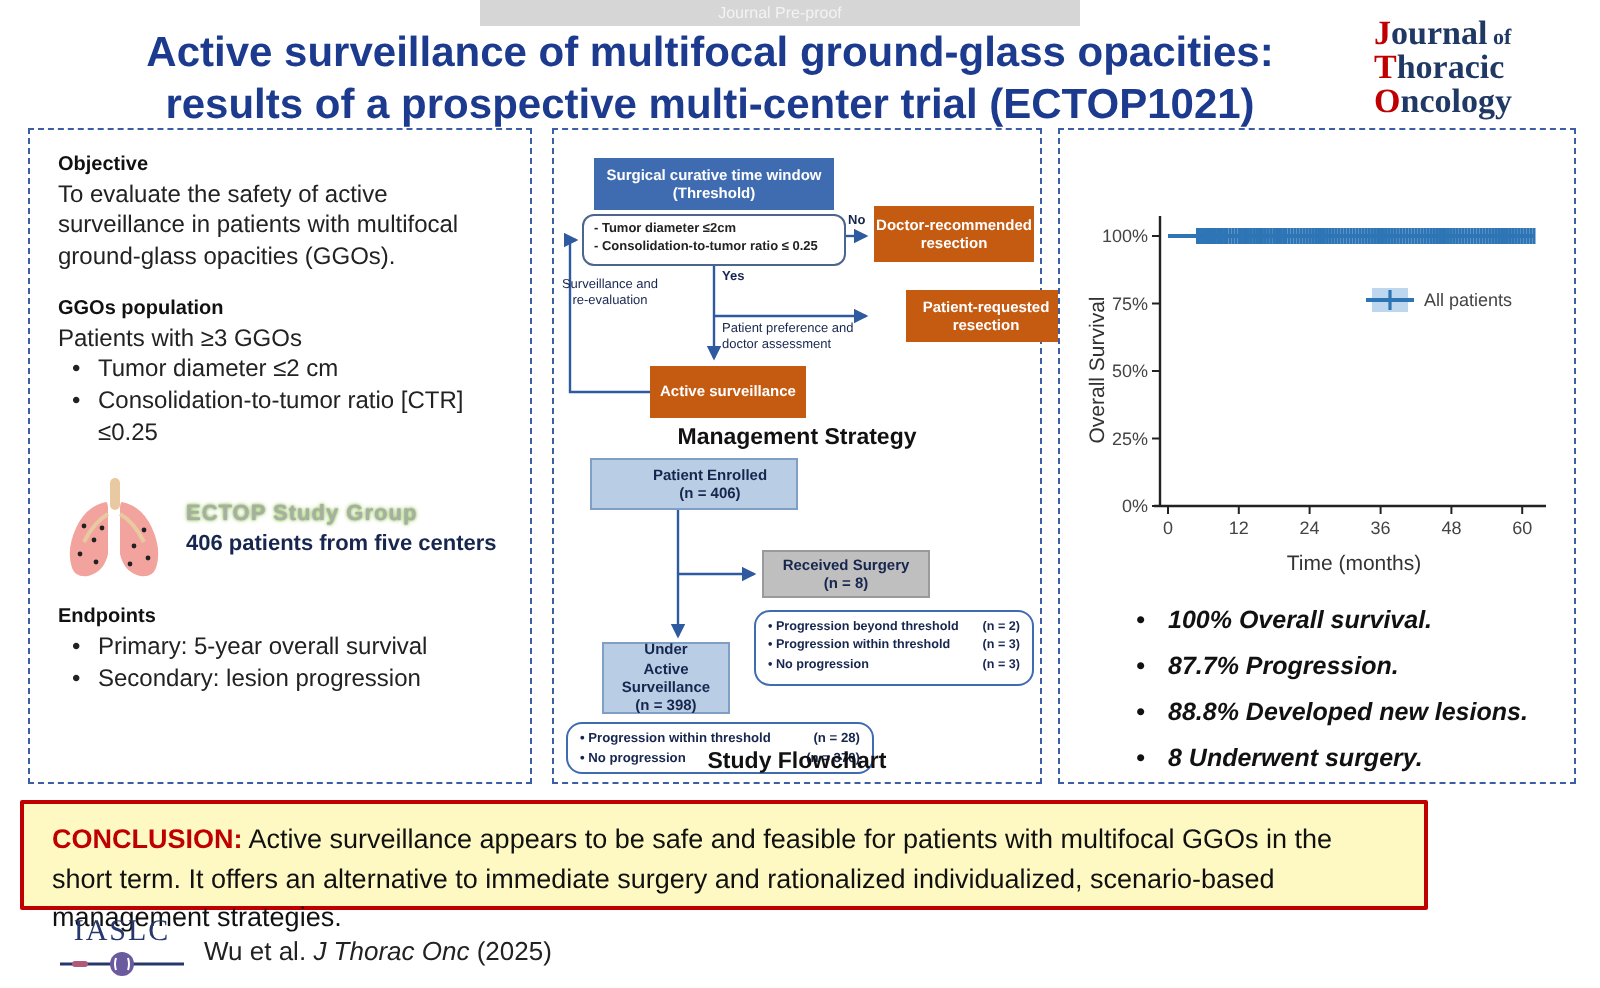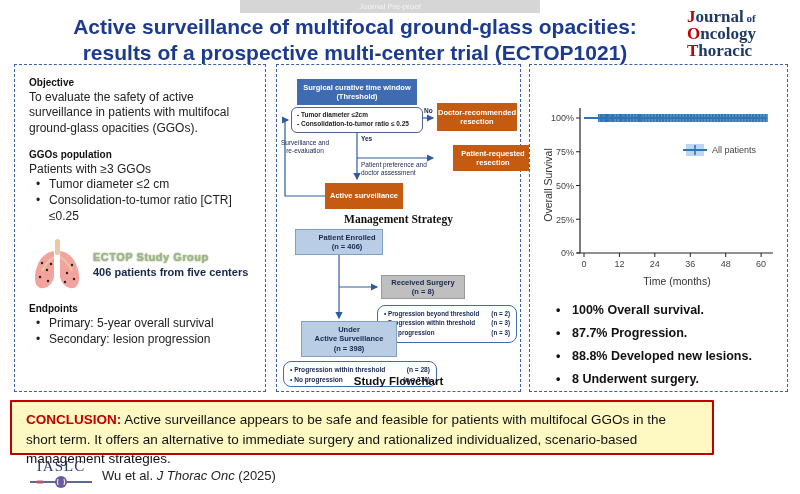--- a/index.html
+++ b/index.html
@@ -58,21 +58,21 @@
   .fc-label { position:absolute; font-size:6.5px; color:#17264e; line-height:1.3; }
   .fc-label.b { font-weight:bold; }
   .fc-caption { position:absolute; width:100%; text-align:center; font-size:11.5px;
                 font-weight:bold; color:#111; }
   .overlay { position:absolute; left:0; top:0; }
 
   
   .km-wrap { position:absolute; left:10px; top:28px; }
   .axis-text { font-size:9px; fill:#444; font-family:"Liberation Sans", sans-serif; }
   .axis-label { font-size:10.5px; fill:#333; font-family:"Liberation Sans", sans-serif; }
-  .result-bullets { position:absolute; left:24px; top:238px; width:220px; list-style:none; }
+  .result-bullets { position:absolute; left:36px; top:238px; width:220px; list-style:none;font-style:italic; }
   .result-bullets li { font-size:12.5px; font-weight:bold; color:#111; margin-bottom:9px;
                        padding-left:18px; position:relative; }
   .result-bullets li::before { content:"•"; position:absolute; left:2px; }
 
   
   .conclusion { left:10px; top:400px; width:704px; height:55px; border:2px solid #c00000;
                 border-radius:1px; background:#fef9c3; padding:8px 14px;
                 font-size:13.5px; color:#111; line-height:1.45; }
   .conclusion .lead { color:#c00000; font-weight:bold; }
 
@@ -88,22 +88,22 @@
 
 <div class="abs wm-bar">Journal Pre-proof</div>
 <div class="abs wm-diag">Journal Pre-proof</div>
 
 <div class="abs title">
   <div>Active surveillance of multifocal ground-glass opacities:</div>
   <div>results of a prospective multi-center trial (ECTOP1021)</div>
 </div>
 <div class="abs jto">
   <div><span class="red">J</span><span>ournal</span><span class="of"> of</span></div>
+  <div><span class="red">T</span><span>horacic</span></div>
   <div><span class="red">O</span><span>ncology</span></div>
-  <div><span class="red">T</span><span>horacic</span></div>
 </div>
 
 <div class="abs panel panel-left">
   <div class="blk">
     <div class="h1">Objective</div>
     <div class="body-text">To evaluate the safety of active surveillance in patients with multifocal ground-glass opacities (GGOs).</div>
   </div>
   <div class="blk">
     <div class="h1">GGOs population</div>
     <div class="body-text">Patients with ≥3 GGOs</div>
@@ -165,23 +165,23 @@
     <div>- Tumor diameter ≤2cm</div>
     <div>- Consolidation-to-tumor ratio ≤ 0.25</div>
   </div>
   <div class="fc-label b" style="left:147px; top:42px;">No</div>
   <div class="fc-box box-orange" style="left:160px; top:38px; width:80px; height:28px;">Doctor-recommended resection</div>
   <div class="fc-label b" style="left:84px; top:70px;">Yes</div>
   <div class="fc-box box-orange" style="left:176px; top:80px; width:80px; height:26px;">Patient-requested resection</div>
   <div class="fc-label" style="left:84px; top:96px; width:72px;">Patient preference and doctor assessment</div>
   <div class="fc-label" style="left:2px; top:74px; width:52px; text-align:center;">Surveillance and re-evaluation</div>
   <div class="fc-box box-orange" style="left:48px; top:118px; width:78px; height:26px;">Active surveillance</div>
-  <div class="fc-caption" style="top:148px;font-family:Liberation Serif, serif;">Management Strategy</div>
-
-  <div class="fc-box box-ltblue" style="left:18px; top:164px; width:88px; height:26px; flex-direction:column;padding-left:16px;">
+  <div class="fc-caption" style="top:148px;">Management Strategy</div>
+
+  <div class="fc-box box-ltblue" style="left:18px; top:164px; width:104px; height:26px; flex-direction:column;padding-left:16px;">
     <div>Patient Enrolled</div>
     <div>(n = 406)</div>
   </div>
   <div class="fc-box box-gray" style="left:104px; top:210px; width:84px; height:24px; flex-direction:column;">
     <div>Received Surgery</div>
     <div>(n = 8)</div>
   </div>
   <div class="fc-box box-outline-blue" style="left:100px; top:240px; width:140px; height:38px; display:block;">
     <div class="nrow">
         <span class="lbl">Progression beyond threshold</span>
@@ -189,21 +189,21 @@
       </div>
     <div class="nrow">
         <span class="lbl">Progression within threshold</span>
         <span>(n = 3)</span>
       </div>
     <div class="nrow">
         <span class="lbl">No progression</span>
         <span>(n = 3)</span>
       </div>
   </div>
-  <div class="fc-box box-ltblue" style="left:24px; top:256px; width:96px; height:36px; flex-direction:column;">
+  <div class="fc-box box-ltblue" style="left:24px; top:256px; width:64px; height:36px; flex-direction:column;">
     <div>Under</div>
     <div>Active Surveillance</div>
     <div>(n = 398)</div>
   </div>
   <div class="fc-box box-outline-blue" style="left:6px; top:296px; width:154px; height:26px; display:block; font-size:6.6px;">
     <div class="nrow">
         <span class="lbl">Progression within threshold</span>
         <span>(n = 28)</span>
       </div>
     <div class="nrow">

